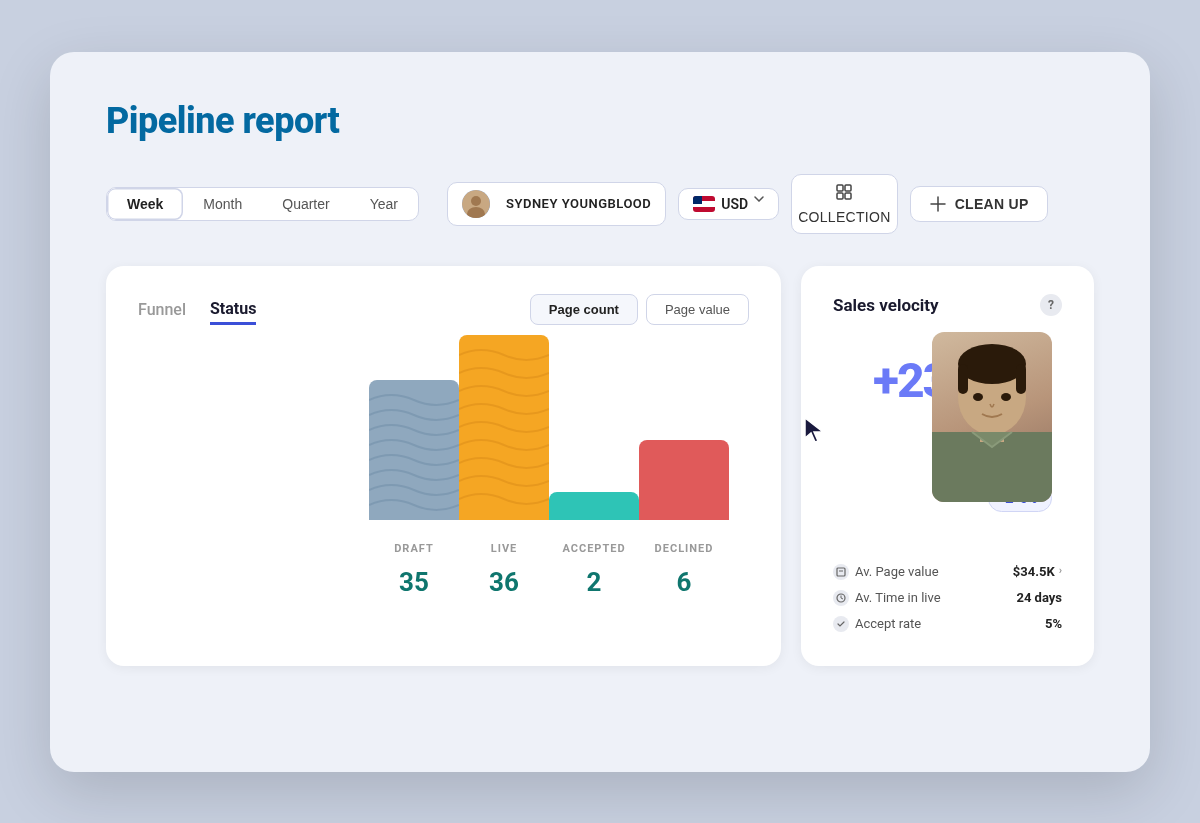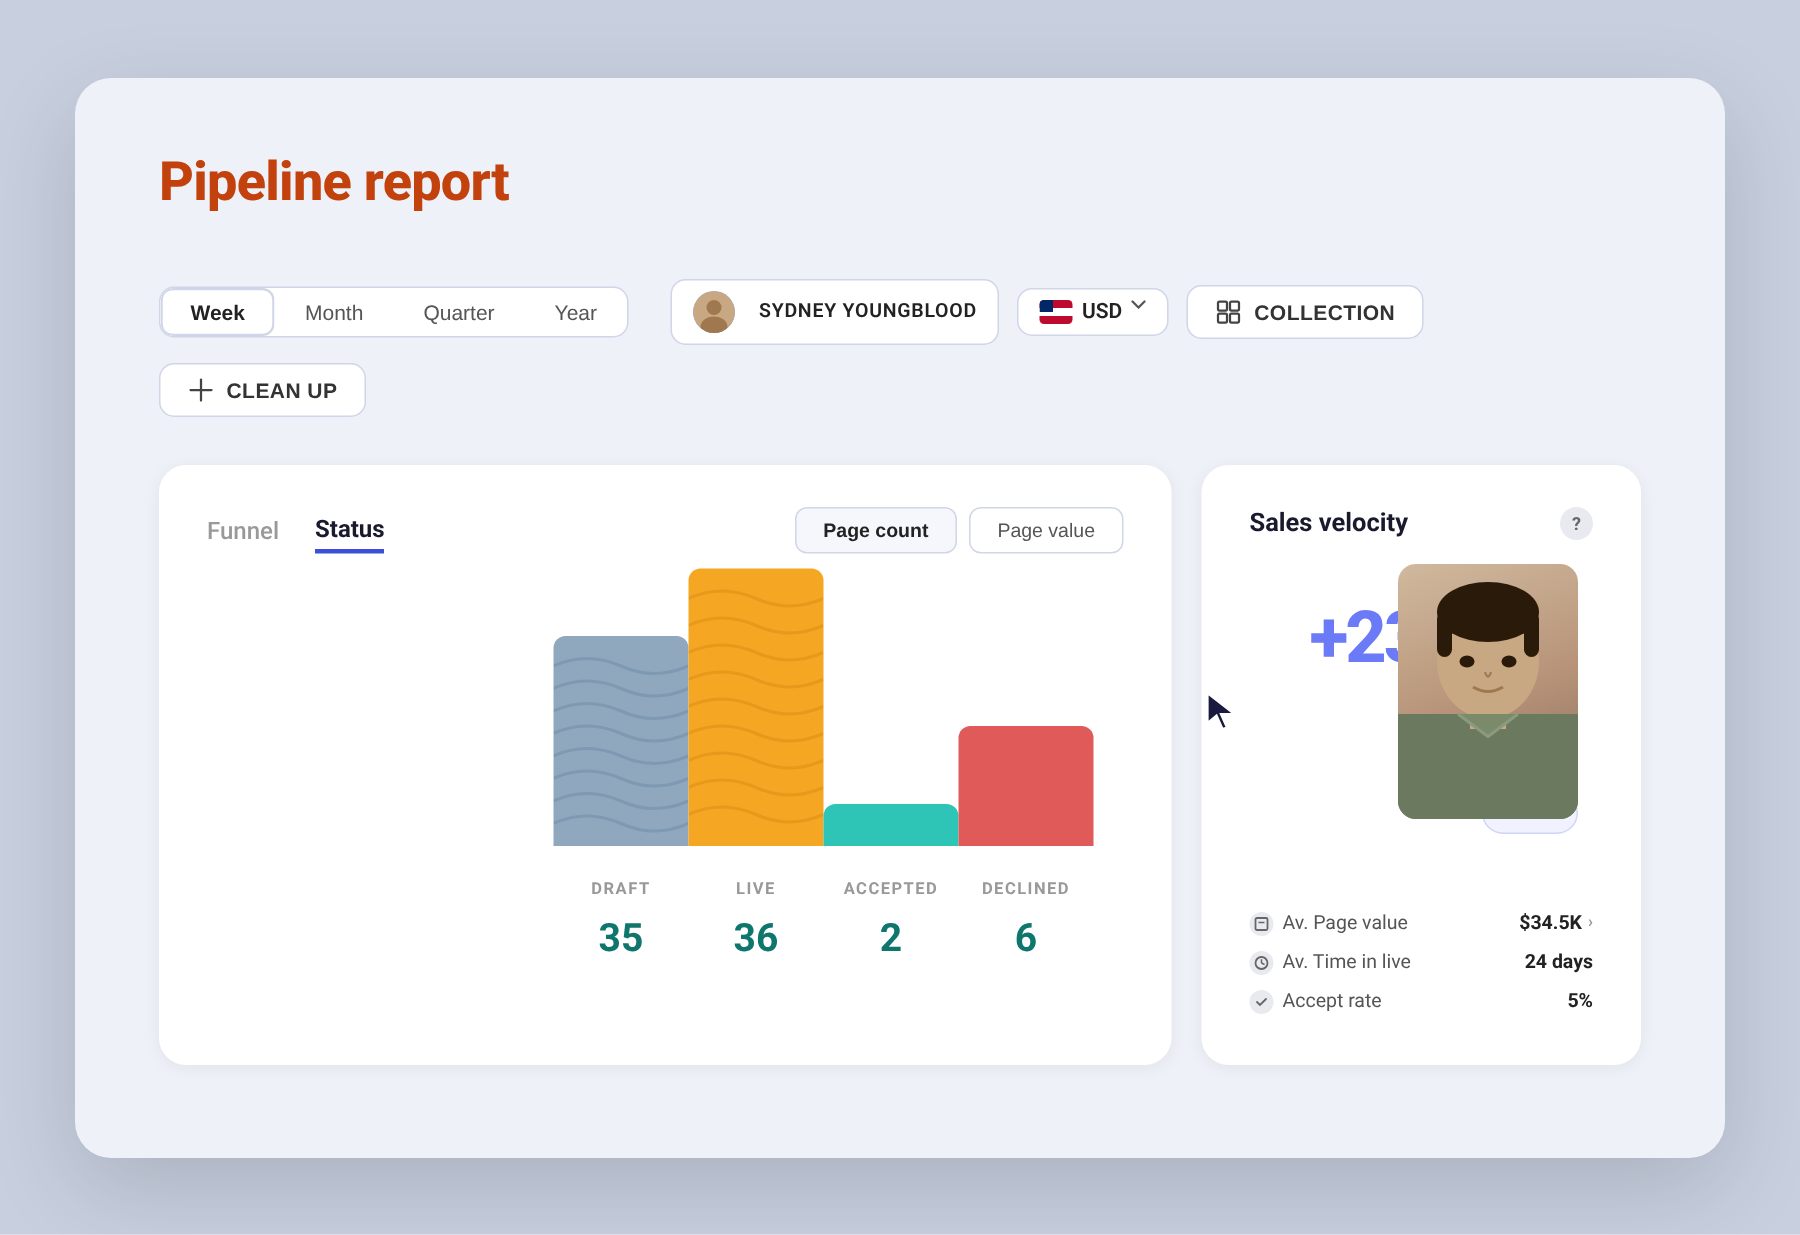--- a/index.html
+++ b/index.html
@@ -15,22 +15,22 @@
       background: #eef1f8;
       border-radius: 24px;
       width: 1100px;
       min-height: 720px;
       padding: 48px 56px 56px;
       box-shadow: 0 20px 60px rgba(0,0,0,0.15);
     }
     .page-title {
       font-size: 36px;
       font-weight: 800;
-      color: #c2410c;
-      margin-bottom: 44px;
+      color: #0369a1;
+      margin-bottom: 32px;
       letter-spacing: -0.5px;
     }
     .toolbar {
       display: flex;
       align-items: center;
       gap: 12px;
       margin-bottom: 32px;
       flex-wrap: wrap;
     }
     .period-group {
@@ -117,26 +117,27 @@
       height: 6px;
       display: inline-block;
     }
     .collection-btn {
       display: flex;
       align-items: center;
       gap: 8px;
       background: white;
       border: 1.5px solid #d0d5e8;
       border-radius: 10px;
-      padding: 8px 18px;
+      padding: 8px 6px;
       cursor: pointer;
       font-size: 14px;
-      font-weight: 700;
+      font-weight: 400;
       color: #333;
       letter-spacing: 0.3px;
+      flex-direction: column;
     }
     .cleanup-btn {
       display: flex;
       align-items: center;
       gap: 8px;
       background: white;
       border: 1.5px solid #d0d5e8;
       border-radius: 10px;
       padding: 8px 18px;
       cursor: pointer;

